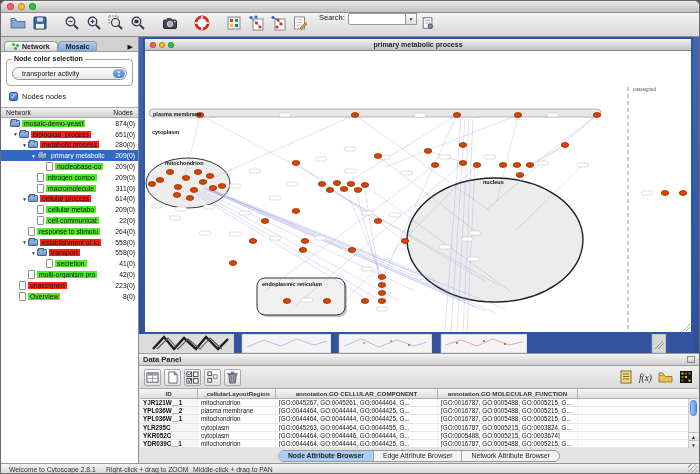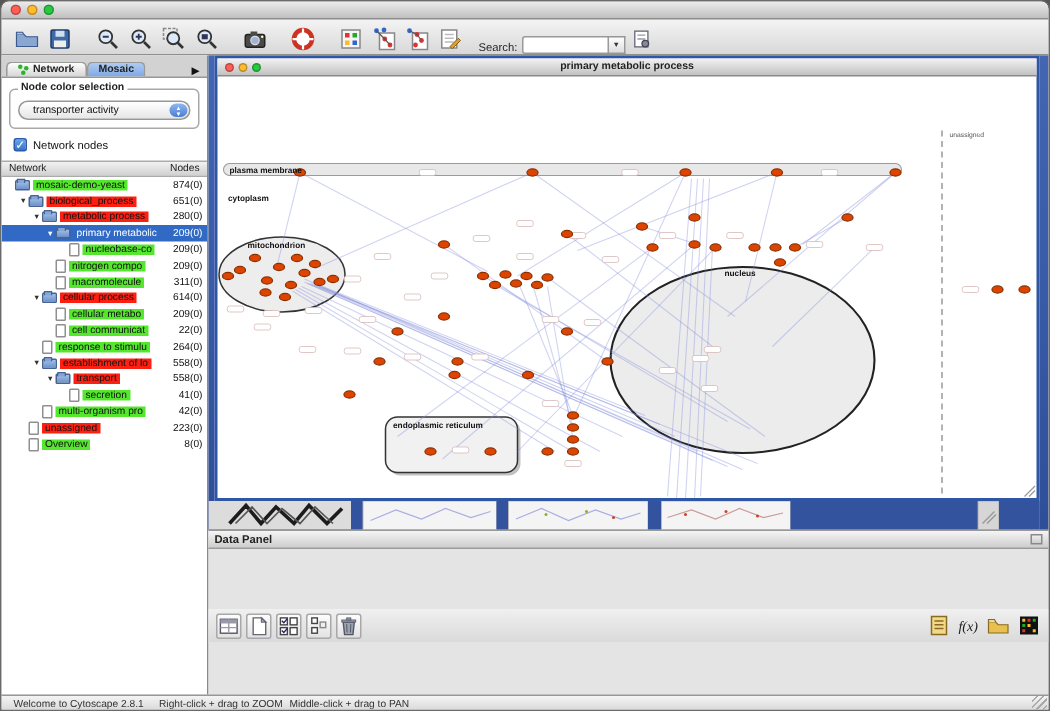--- a/index.html
+++ b/index.html
@@ -9,21 +9,21 @@
        border:1px solid #6a6a6a;}
   
   .titlebar{height:12px;background:linear-gradient(#ececec,#c0c0c0);border-bottom:1px solid #8f8f8f;
             position:relative;display:flex;align-items:center;}
   .lights{display:flex;gap:4px;margin-left:6px;z-index:2;}
   .tl{width:7px;height:7px;border-radius:50%;border:0.5px solid rgba(0,0,0,.25);}
   .tl.r{background:#ff5f57}.tl.y{background:#febc2e}.tl.g{background:#28c840}
   .wintitle{position:absolute;left:0;right:0;text-align:center;font-size:8px;font-weight:bold;color:#222;}
   
   .toolbar{height:24px;background:linear-gradient(#f4f4f4,#d8d8d8);border-bottom:1px solid #8f8f8f;
-           display:flex;align-items:flex-end;padding:0 6px;}
+           display:flex;align-items:flex-start;padding:0 6px;}
   .tbtn{width:22px;height:20px;display:flex;align-items:center;justify-content:center;flex:0 0 auto;}
   .tgap{width:10px;flex:0 0 auto;}
   .searchlbl{font-size:7.5px;color:#222;margin:0 3px 0 8px;}
   .searchbox{width:58px;height:12px;background:#fff;border:1px solid #999;border-radius:2px 0 0 2px;
              font-size:7px;padding:0 2px;}
   .searcharrow{width:11px;height:12px;border:1px solid #999;border-left:none;background:linear-gradient(#fdfdfd,#ddd);
                font-size:5px;display:flex;align-items:center;justify-content:center;color:#333;}
   
   .main{display:flex;height:426px;}
   .cpanel{width:140px;background:#fff;border-right:1px solid #8a8a8a;display:flex;flex-direction:column;}
@@ -71,21 +71,21 @@
   .netwin{position:absolute;left:4px;top:0;width:550px;height:297px;border:2px solid #2f55a5;background:#fff;
           display:flex;flex-direction:column;}
   .nwtitle{height:12px;background:linear-gradient(#f2f2f2,#c2c2c2);border-bottom:1px solid #8a8a8a;
            position:relative;display:flex;align-items:center;flex:0 0 auto;}
   .nwlights{display:flex;gap:3px;margin-left:5px;z-index:2;}
   .nwl{width:6px;height:6px;border-radius:50%;border:0.5px solid rgba(0,0,0,.25);}
   .nwtitle .title{position:absolute;left:0;right:0;text-align:center;font-size:7px;font-weight:bold;color:#222;}
   .graphwrap{flex:1;overflow:hidden;}
   .strip{position:absolute;left:0;top:297px;width:554px;height:19px;}
   
-  .dpanel{height:110px;background:#e4e4e4;border-top:1px solid #999;display:flex;flex-direction:column;gap:40px;}
+  .dpanel{height:110px;background:#e4e4e4;border-top:1px solid #999;display:flex;flex-direction:column;}
   .dptools{height:22px;display:flex;align-items:center;gap:3px;padding:0 5px;background:linear-gradient(#f0f0f0,#dadada);flex:0 0 auto;}
   .dpbtn{width:17px;height:17px;border:1px solid #a8a8a8;border-radius:2px;background:linear-gradient(#fdfdfd,#e2e2e2);
          display:flex;align-items:center;justify-content:center;flex:0 0 auto;}
   .dpbtn.plain{border-color:transparent;background:none;}
   .dpspacer{flex:1;}
   .dptable{flex:1;background:#fff;border-top:1px solid #aaa;margin:0 1px;position:relative;overflow:hidden;}
   .dphead{display:flex;height:10px;background:linear-gradient(#f6f6f6,#dcdcdc);border-bottom:1px solid #b2b2b2;
           font-size:6.2px;font-weight:bold;color:#333;padding-right:10px;}
   .hcell{border-right:1px solid #b2b2b2;display:flex;align-items:center;justify-content:center;overflow:hidden;white-space:nowrap;flex:0 0 auto;}
   .c0{width:58px}.c1{width:78px}.c2{width:162px}.c3{width:140px}.cf{flex:1 1 auto;border-right:none;}
@@ -261,21 +261,21 @@
         <div class="combo">
           <span>transporter activity</span>
           <span class="combo-step">
               <span>▲</span>
               <span>▼</span>
             </span>
         </div>
       </div>
       <div class="checkrow">
         <div class="checkbox">✓</div>
-        <span>Network nodes</span>
+        <span>Nodes nodes</span>
       </div>
       <div class="treehead">
         <span>Network</span>
         <span>Nodes</span>
       </div>
       <div class="treebody">
           <div class="trow">
             <span class="tarrow" style="margin-left: 0px;"></span>
             <span class="ticon folder"></span>
             <span class="tlabel green">mosaic-demo-yeast</span>

